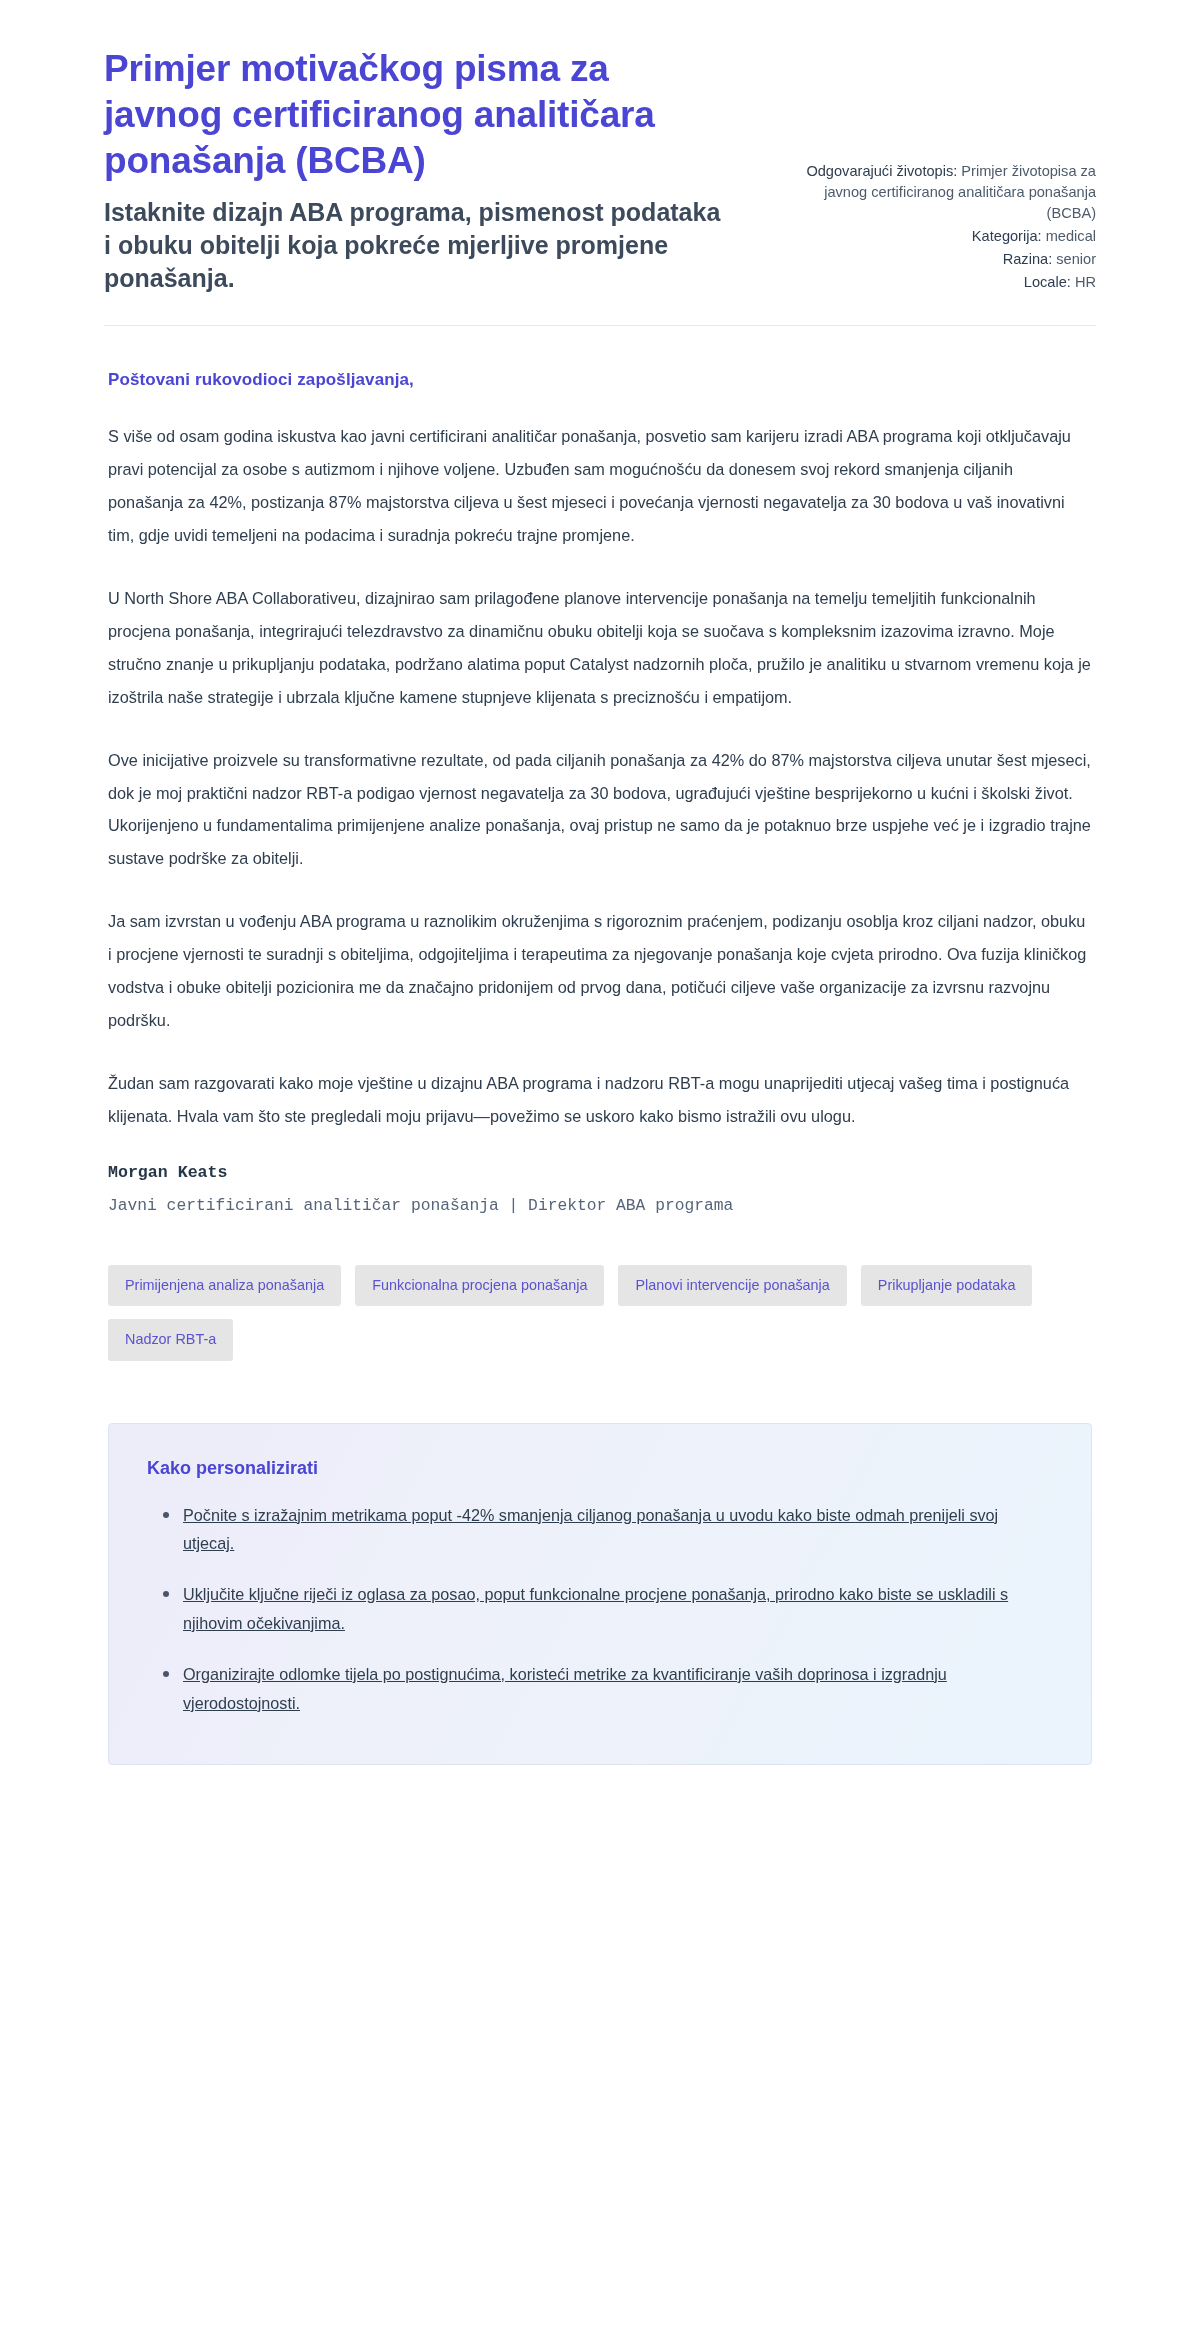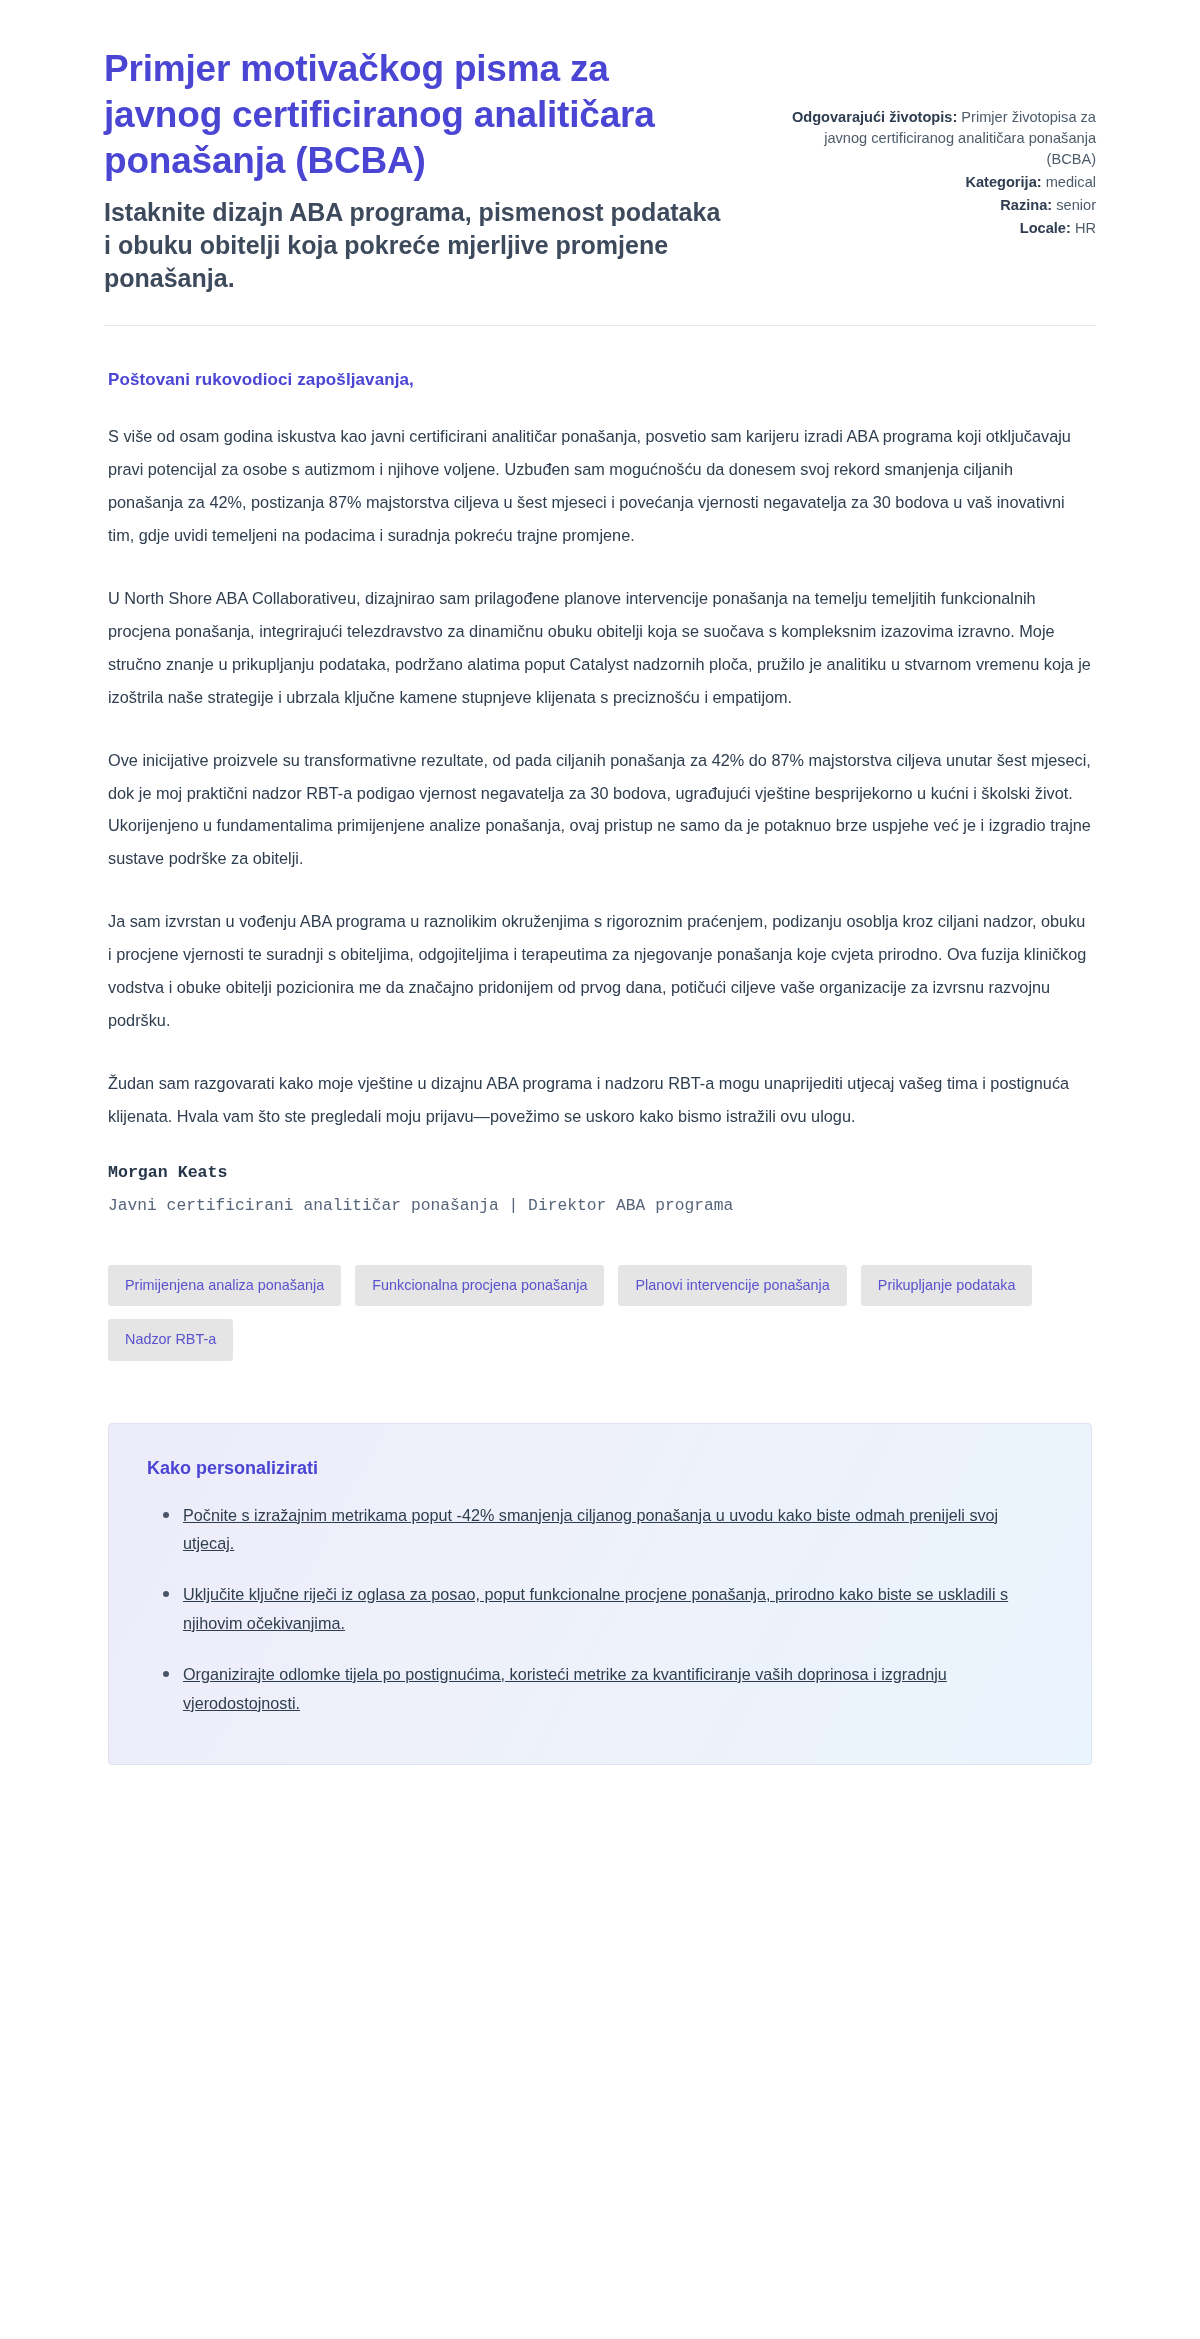--- a/index.html
+++ b/index.html
@@ -18,21 +18,21 @@
   }
 
   .page {
     width: 1200px;
     padding: 46px 104px 40px 104px;
   }
 
   
   .header {
     display: flex;
-    align-items: center;
+    align-items: flex-end;
     justify-content: space-between;
     gap: 56px;
     padding-bottom: 26px;
   }
   .header-left {
     flex: 0 1 660px;
     max-width: 660px;
   }
   .doc-title {
     margin: 0;
@@ -55,21 +55,21 @@
     text-align: right;
     padding-top: 6px;
   }
   .meta-line {
     font-size: 14.6px;
     line-height: 1.44;
     color: #4d5b6b;
     margin: 0 0 2px 0;
   }
   .meta-line .meta-key {
-    font-weight: 700;
+    font-weight: 400;
     color: #2e3d50;
   }
 
   .divider {
     height: 1px;
     background: #e8e8ec;
     margin: 4px 0 44px 0;
   }
 
   

